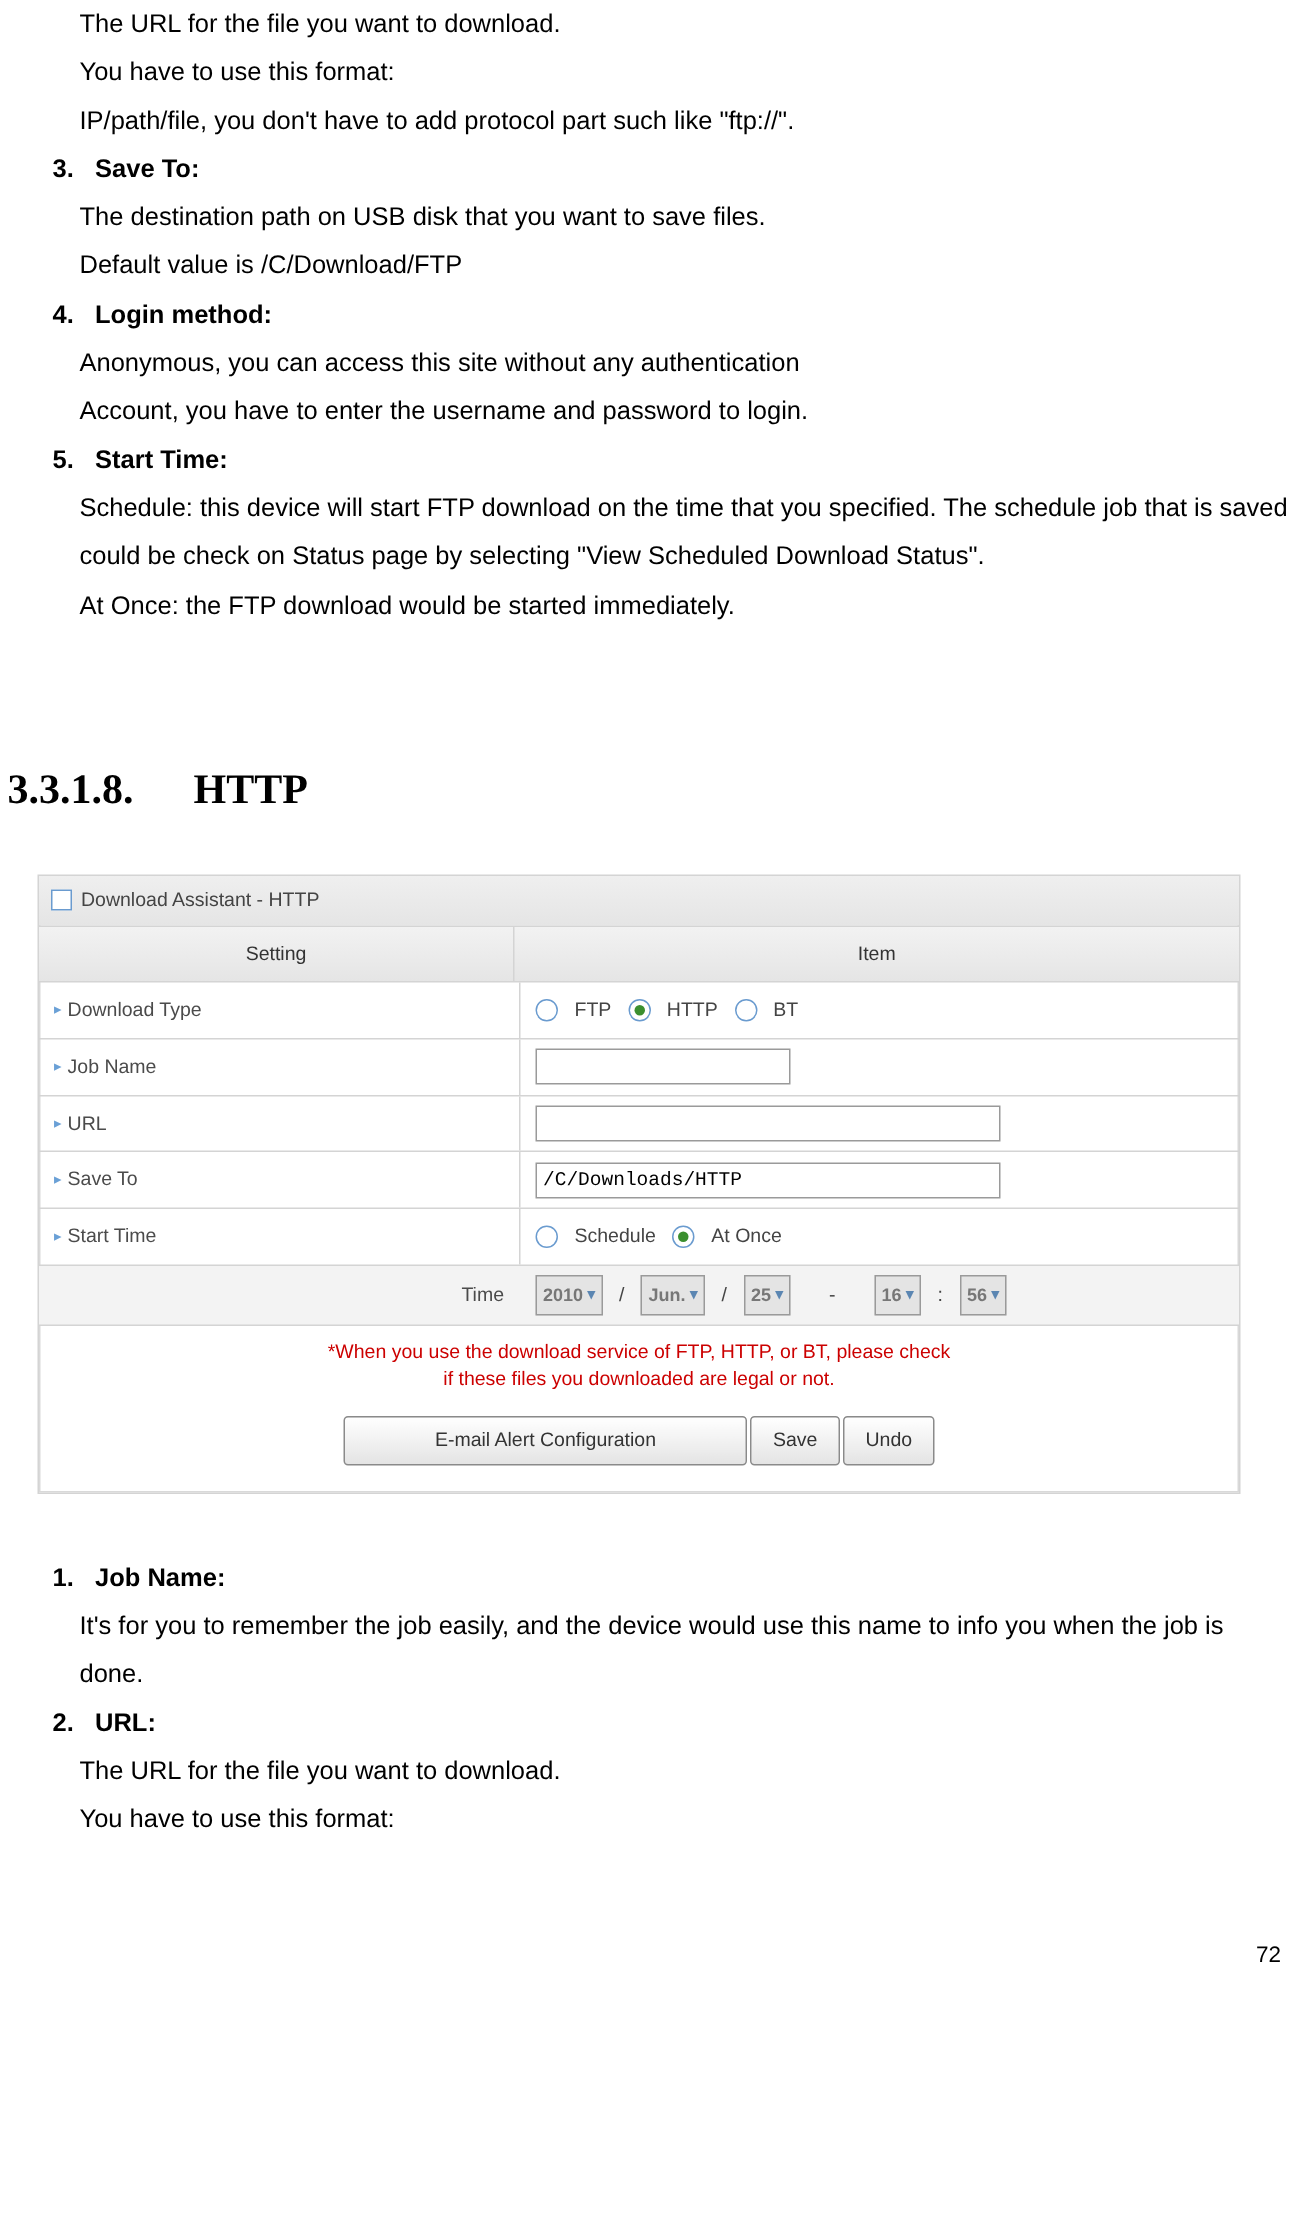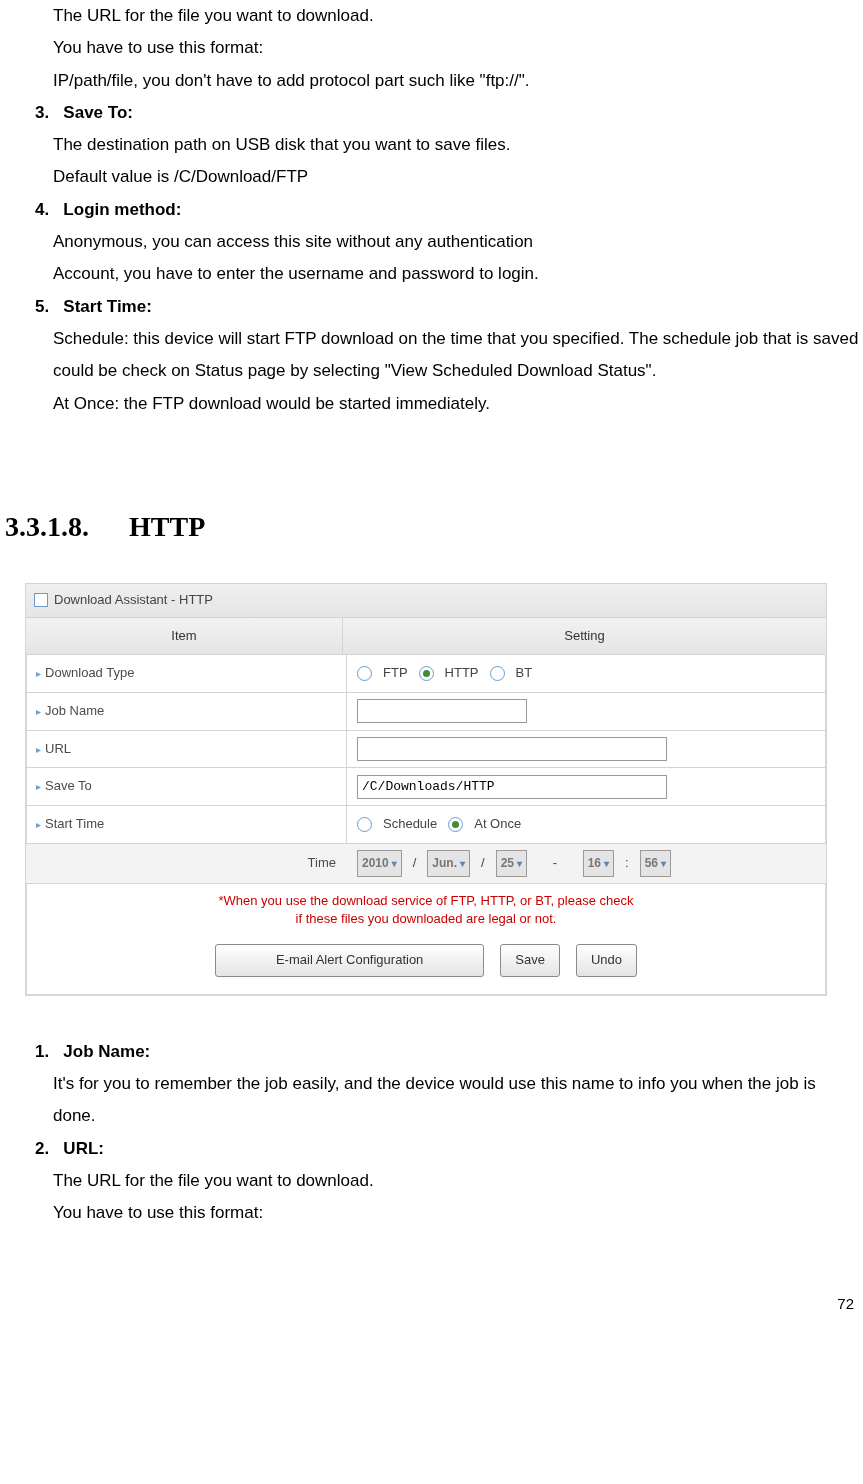--- a/index.html
+++ b/index.html
@@ -110,21 +110,21 @@
     text-align:center;
     padding:8px 10px 4px;
     font-size:13px;
     line-height:1.4;
   }
   .btn-row {
     text-align:center;
     padding:12px 0 18px;
     display:flex;
     justify-content:center;
-    gap:16px;
+    gap:2px;
   }
   .btn {
     border:1px solid #8a8a8a;
     border-radius:3px;
     background:linear-gradient(#fff,#e4e4e4);
     padding:3px 14px;
     font-size:13px;
     color:#333;
     cursor:pointer;
   }
@@ -180,22 +180,22 @@
 <div class="section-heading">
   <span class="num">3.3.1.8.</span><span>HTTP</span>
 </div>
 
 <div class="shot-wrap">
   <div class="shot-title">
     <span class="sq"></span>
     <span>Download Assistant - HTTP</span>
   </div>
   <div class="shot-head">
+    <div>Setting</div>
     <div>Item</div>
-    <div>Setting</div>
   </div>
 
   <div class="shot-row">
     <div class="label">
         <span class="tri">▸</span>
         <span>Download Type</span>
       </div>
     <div class="val">
       <span class="radio"></span>
         <span>FTP</span>

